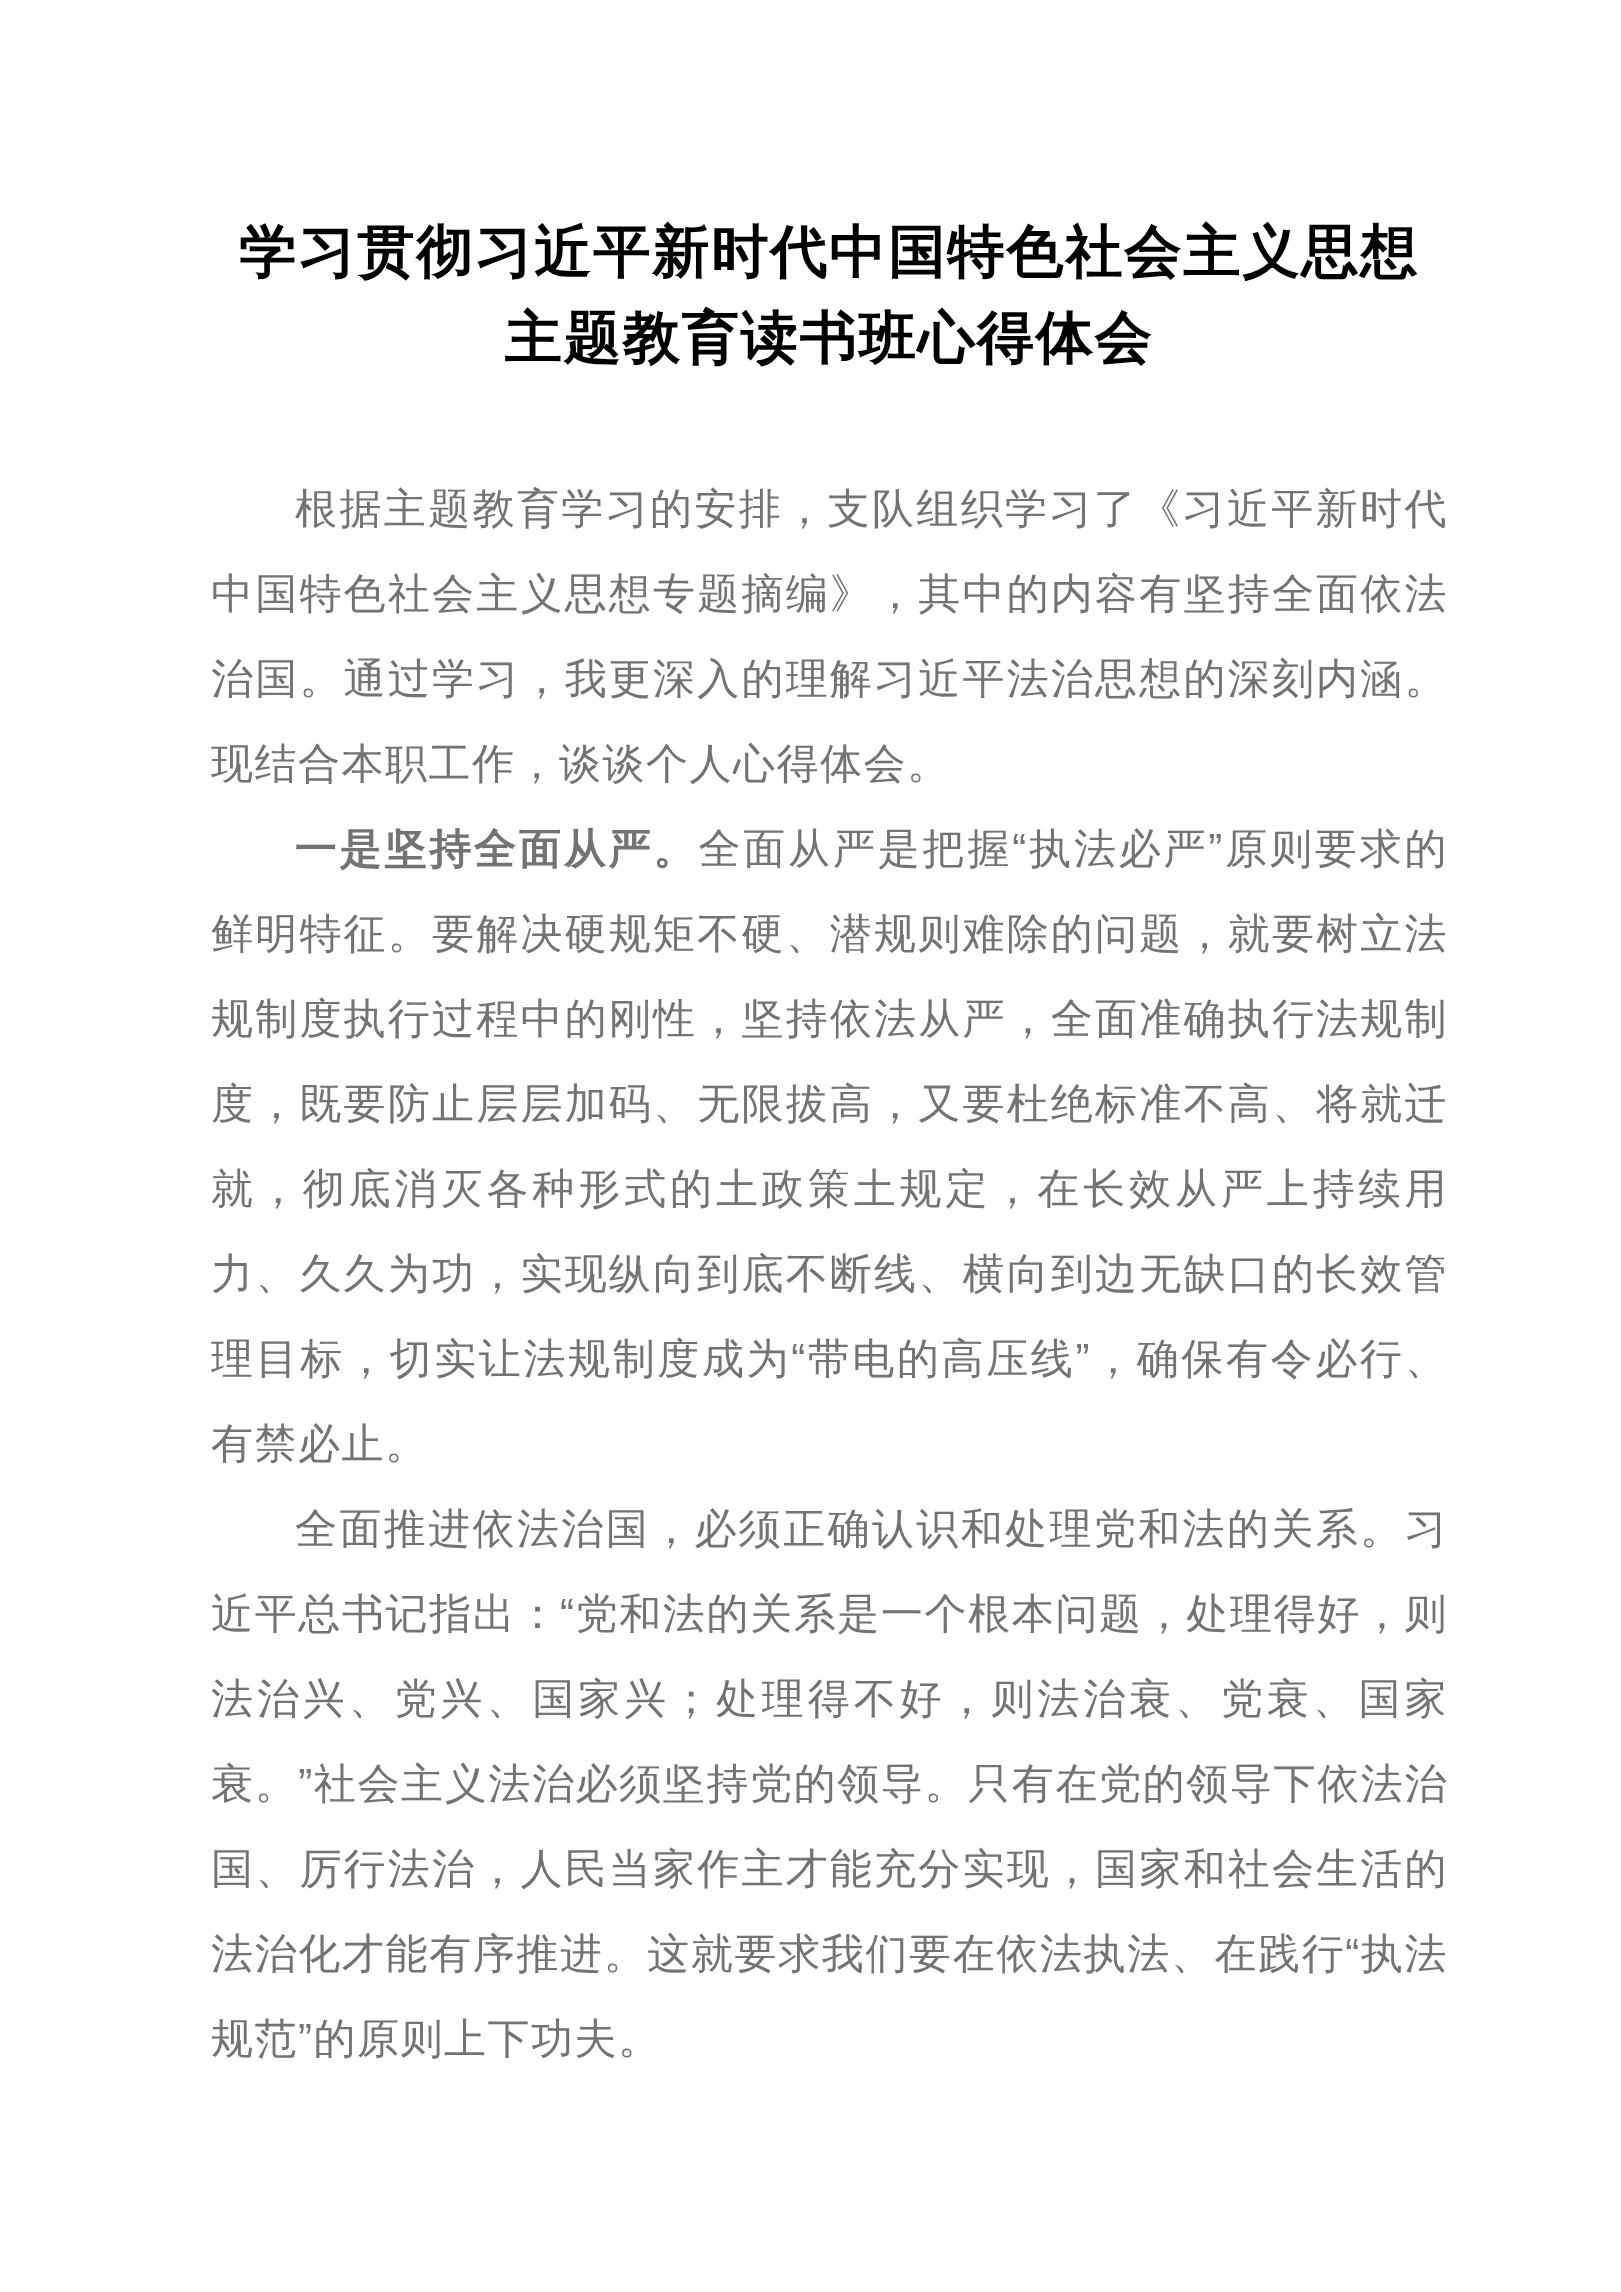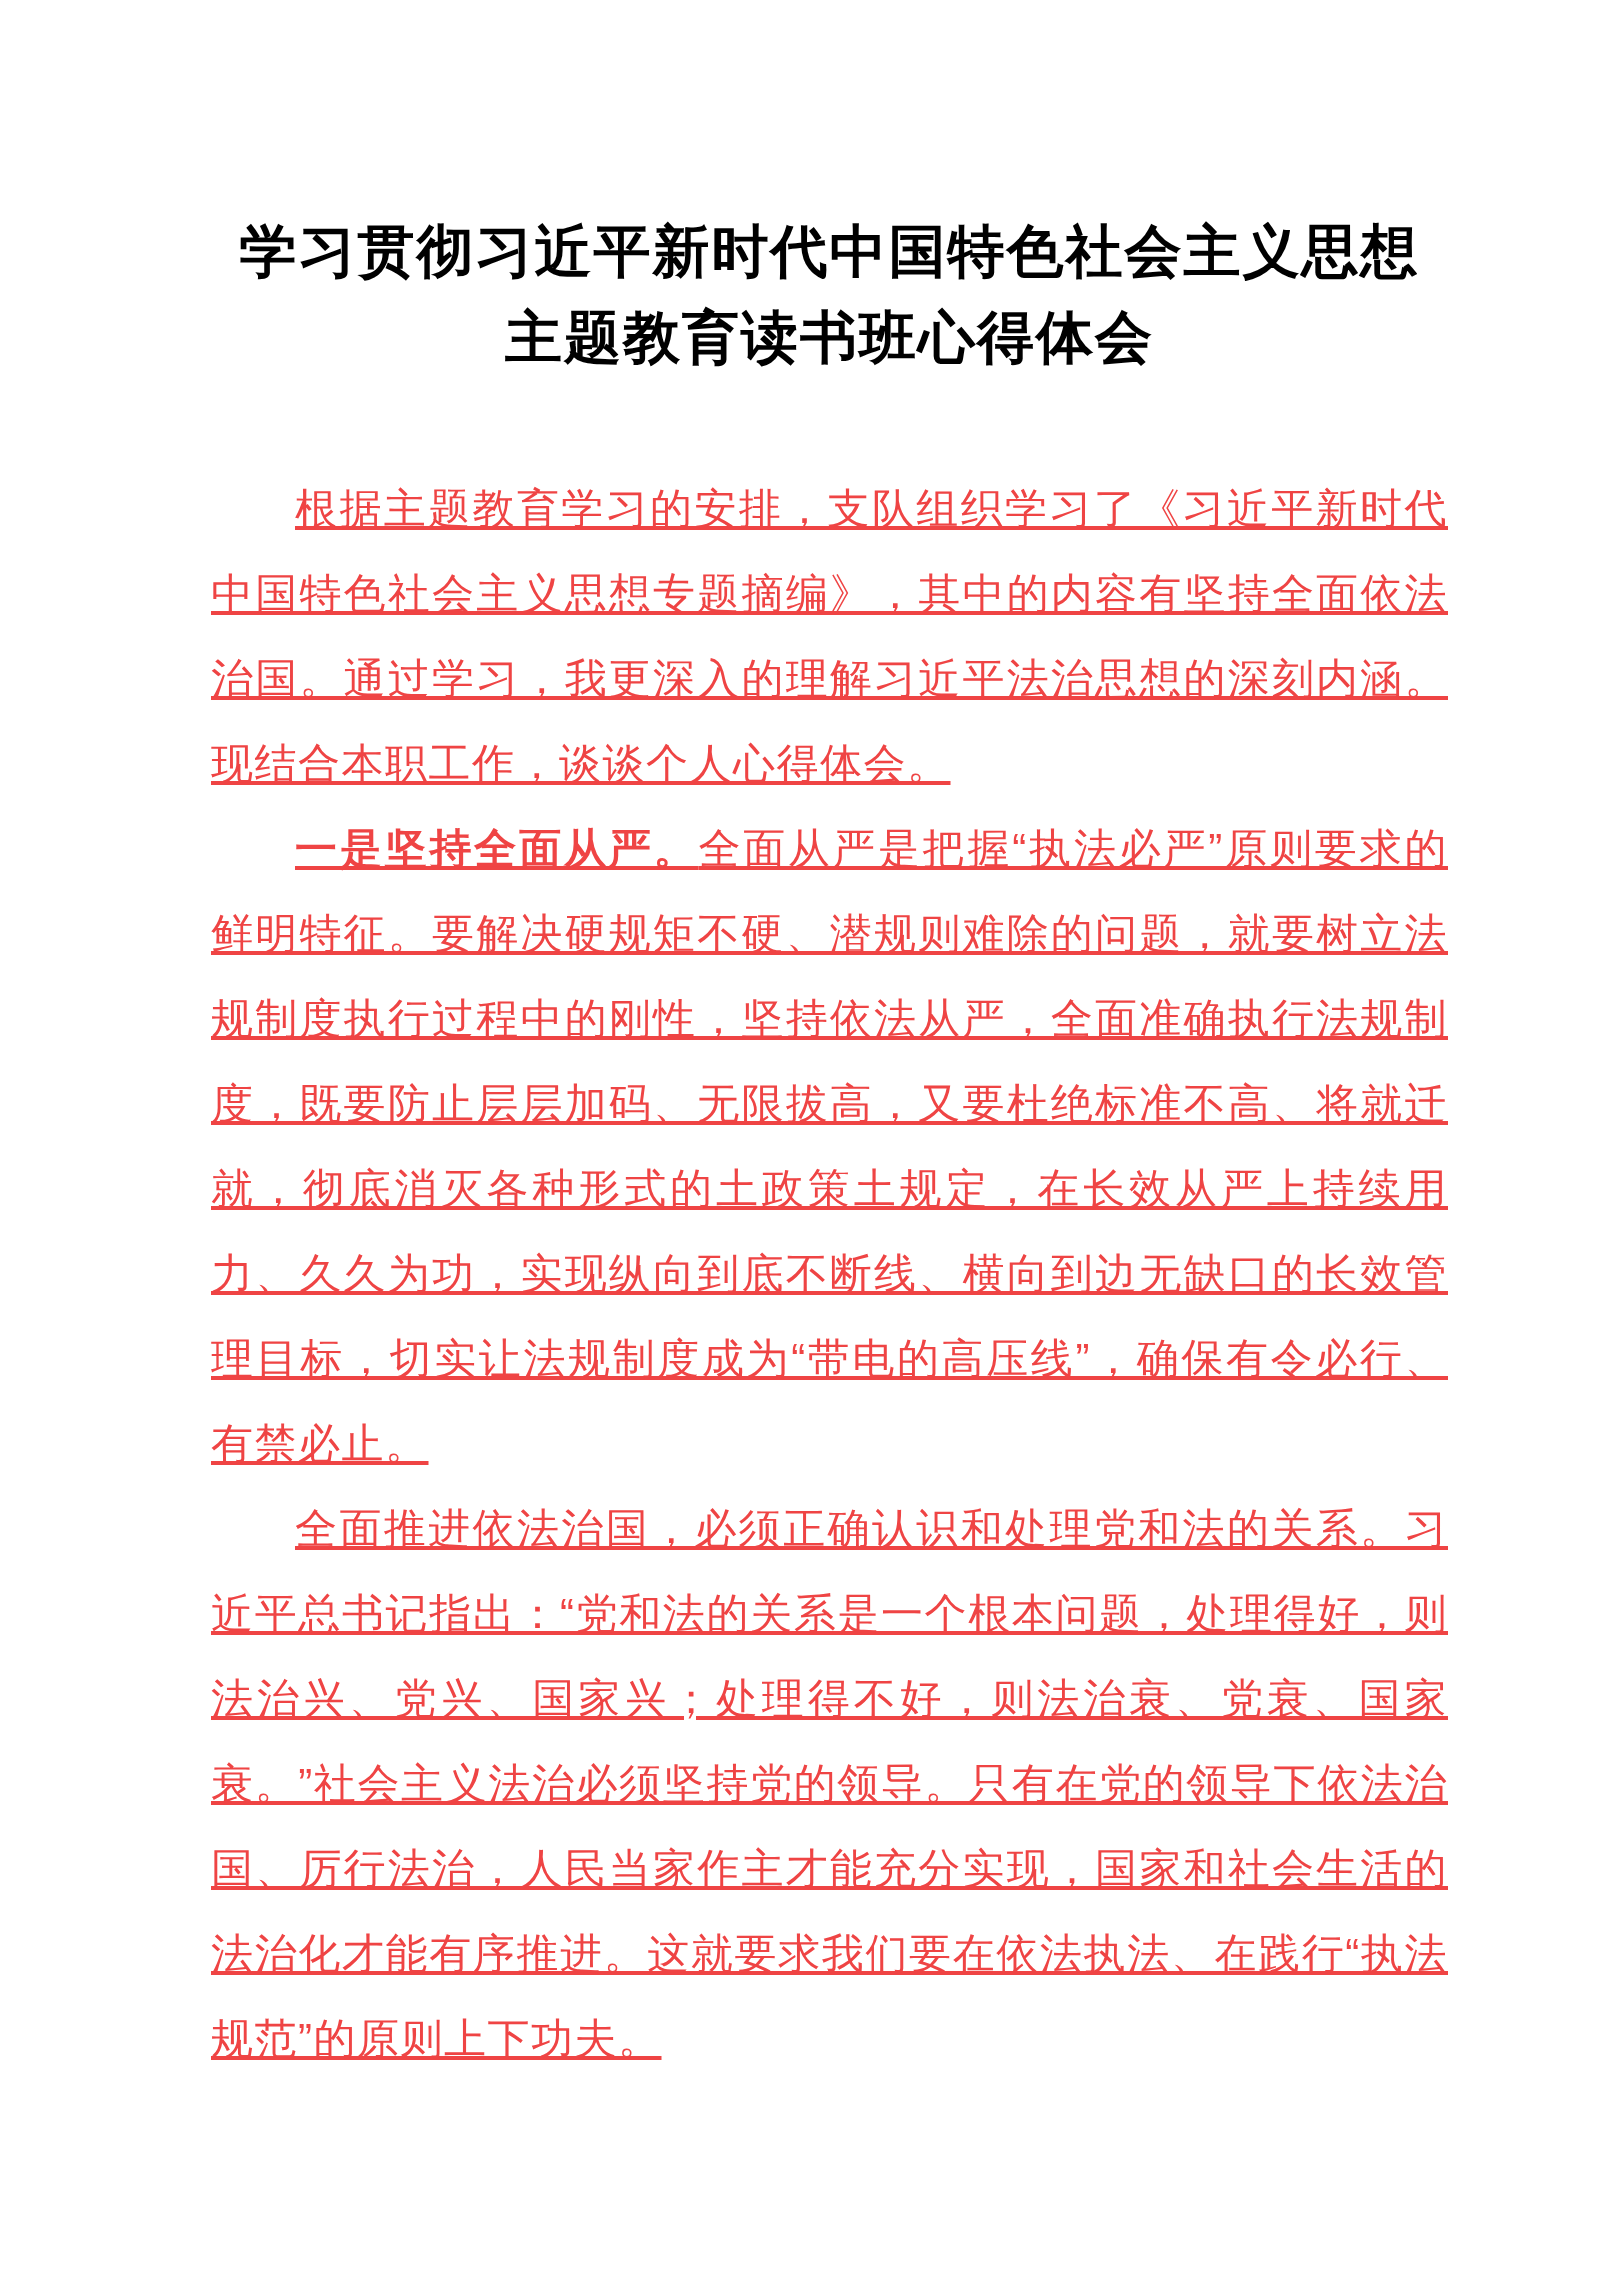--- a/index.html
+++ b/index.html
@@ -28,22 +28,21 @@
     text-align: center;
     color: #000000;
   }
   .content {
     margin-top: 86px;
     font-size: 42px;
     line-height: 85px;
     letter-spacing: 1.5px;
     text-align: justify;
     text-justify: inter-ideograph;
-    color: #ef4444;
-    text-decoration: underline;
+    color: #737373;
   }
   .content p {
     margin: 0;
     padding: 0;
     text-indent: 2em;
   }
   .lead {
     font-weight: 700;
   }
   .page-number {

